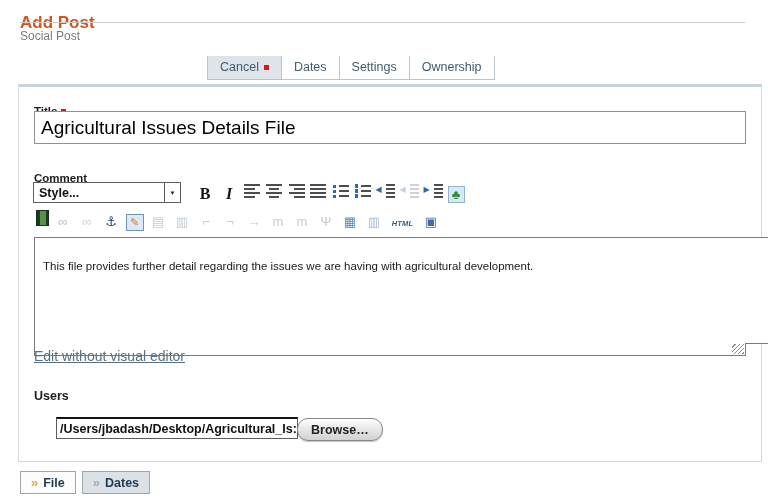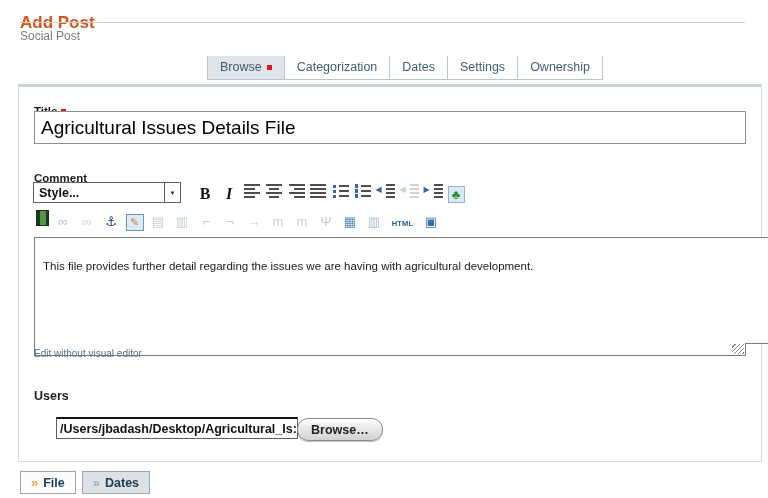--- a/index.html
+++ b/index.html
@@ -73,30 +73,30 @@
              linear-gradient(#ccd4da,#ccd4da),linear-gradient(#ccd4da,#ccd4da);
              background-size:9px 2px,9px 2px,9px 2px,9px 2px;
              background-position:100% 2px,100% 6px,100% 10px,100% 14px;}
   .i-indent-dis::before{content:"◀";position:absolute;left:0;top:4px;font-size:8px;color:#c7d0d8;}
 
   .i-tree{width:15px;height:15px;background:#d7e8f7;border:1px solid #93b3cc;}
   .i-tree::before{content:"♣";color:#2e8b2e;font-size:13px;line-height:13px;}
   .i-film{width:13px;height:16px;border:1px solid #16301a;box-sizing:border-box;
       background:linear-gradient(90deg,#1d3b22 0,#1d3b22 3px,#57924a 3px,#57924a 9px,#1d3b22 9px);}
   .i-pad{width:16px;height:15px;background:#dbe9f8;border:1px solid #6f94bb;font-size:11px;}
-  .i-html{width:28px;font-size:7.5px;font-weight:bold;letter-spacing:0.2px;color:#2a5d8a;}
+  .i-html{width:28px;font-size:7.5px;font-weight:bold;letter-spacing:0.2px;color:#2a5d8a;font-style:italic;}
 
   
   .editor-area{position:absolute;left:15px;top:150px;width:760px;height:107px;box-sizing:border-box;
       border:1px solid #7b7b7b;background:#fff;font-size:11.5px;color:#1a1a1a;padding:22px 8px;cursor:text;}
   .editor-strip{position:absolute;left:15px;top:256px;width:712px;height:13px;box-sizing:border-box;
       border:1px solid #7b7b7b;border-top:none;background:#fff;}
   .grip{position:absolute;right:1px;bottom:1px;width:12px;height:10px;cursor:nwse-resize;
       background:repeating-linear-gradient(135deg,transparent 0 2px,#8a8a8a 2px 3px);}
-  .edit-link{position:absolute;left:15px;top:261px;font-size:10px;color:#577083;cursor:pointer;z-index:3;}
+  .edit-link{position:absolute;left:15px;top:261px;font-size:14px;color:#577083;text-decoration:underline;cursor:pointer;z-index:3;}
 
   
   .file-input{position:absolute;left:37px;top:330px;width:242px;height:22px;box-sizing:border-box;
       border:1px solid #5c5c5c;border-top:2px solid #141414;background:#fff;
       font-family:"Liberation Sans",sans-serif;font-size:12.5px;font-weight:bold;color:#111;padding:1px 0 1px 3px;}
   .browse-btn{position:absolute;left:278px;top:331px;height:21px;padding:0 13px;border-radius:11px;
       border:1px solid #8a8a8a;background:linear-gradient(#ffffff,#e8e8e8 45%,#d2d2d2);
       font-size:12.5px;font-weight:bold;color:#222;display:flex;align-items:center;cursor:pointer;
       box-shadow:0 1px 1px rgba(0,0,0,0.25);}
 
@@ -112,25 +112,22 @@
 <body>
 
 <div id="stage">
 
   <h1 class="page-title" style="color: rgb(210, 86, 28);">Add Post</h1>
   <div class="title-rule"></div>
   <div class="page-subtitle">Social Post</div>
 
   <div class="tab-bar">
       <div class="tab active">
-        <span>Browse</span>
+        <span>Cancel</span>
         <span class="req"></span>
-      </div>
-      <div class="tab">
-        <span>Categorization</span>
       </div>
       <div class="tab">
         <span>Dates</span>
       </div>
       <div class="tab">
         <span>Settings</span>
       </div>
       <div class="tab">
         <span>Ownership</span>
       </div>

